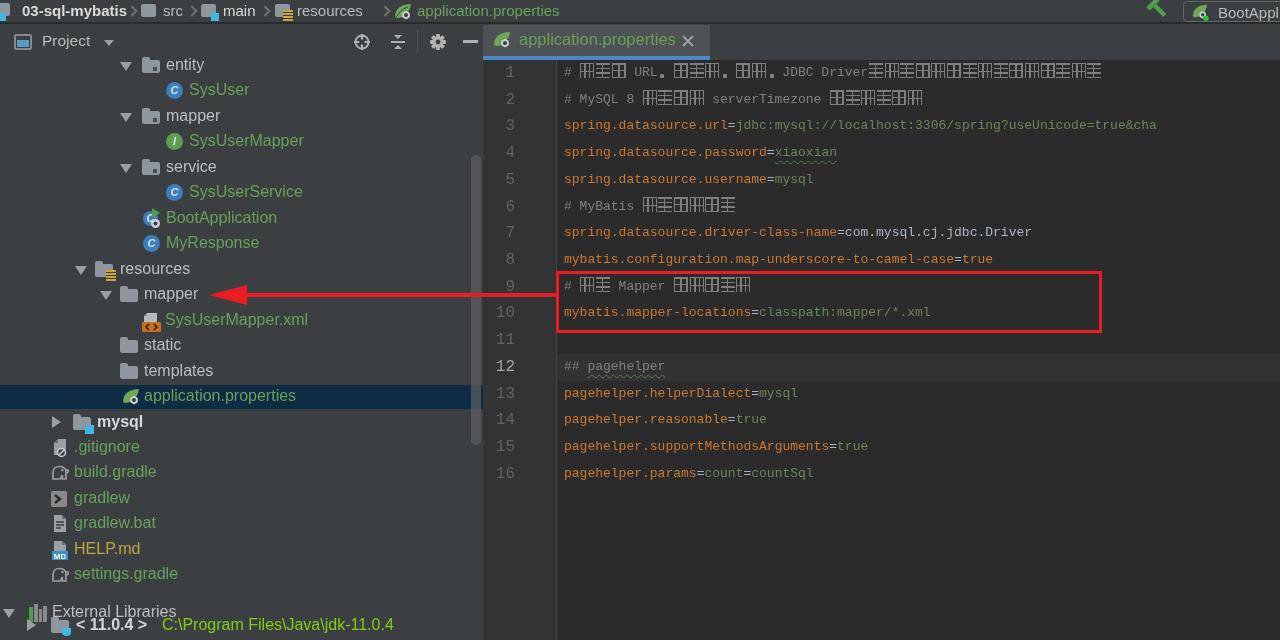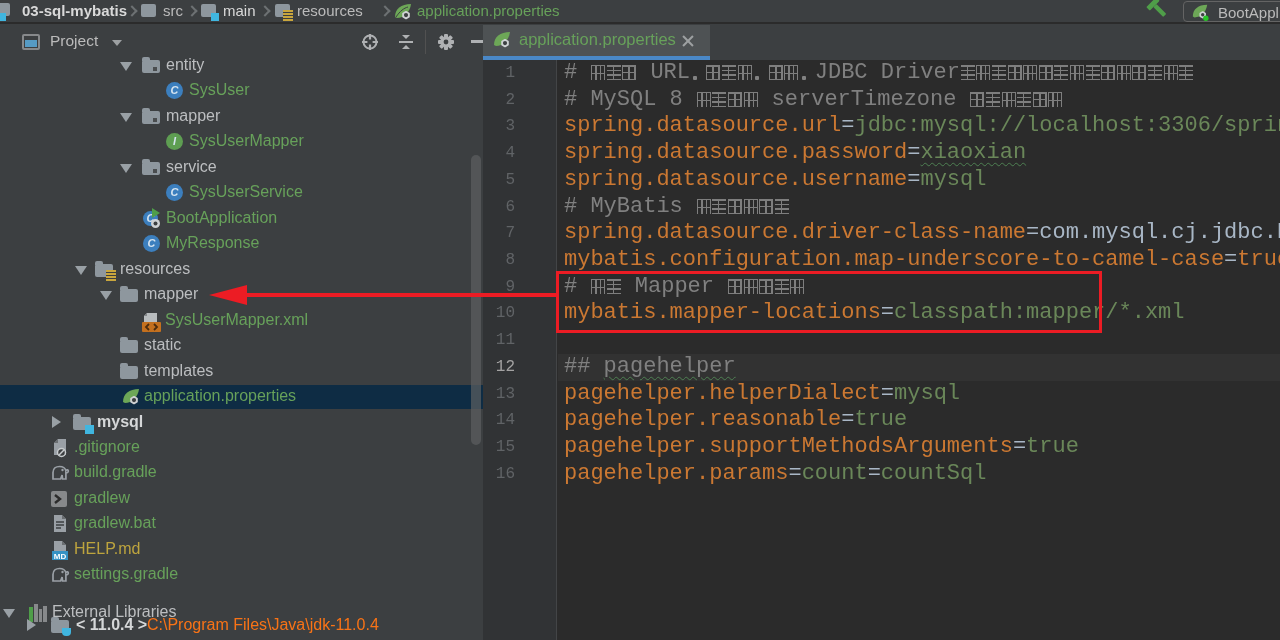--- a/index.html
+++ b/index.html
@@ -14,21 +14,21 @@
 .fold.sm:before{display:none}
 .fold .cy{position:absolute;right:-3px;bottom:-4px;width:8px;height:8px;background:#40b6e0}
 .fold .yl{position:absolute;right:-3px;bottom:-4px;width:10px;height:11px;background:repeating-linear-gradient(#c9a63d 0 2px,#3c3f41 2px 3px)}
 .fold .dot{position:absolute;right:3px;bottom:2px;width:4px;height:4px;background:#4a4d4f}
 .fold .cup{position:absolute;right:-2px;bottom:-3px;width:9px;height:8px;background:#40b6e0;border-radius:0 0 4px 4px}
 .fold:not(.sm) .cy{width:9px;height:9px;right:-3px;bottom:-4px}
 
 .leaf{position:absolute;width:20px;height:20px}
 
 #panel{position:absolute;left:0;top:24px;width:483px;height:616px;background:#3c3f41}
-#phead{position:absolute;left:12px;top:0;width:475px;height:36px}
+#phead{position:absolute;left:4px;top:0;width:475px;height:36px}
 #ptool{position:absolute;left:10px;top:10px;width:18px;height:16px;border:2px solid #87898b;border-radius:2px}
 #ptool i{position:absolute;left:1px;right:1px;bottom:1px;height:7px;background:#569bc4}
 #phead .t{position:absolute;left:38px;top:8px;font-size:15.5px;color:#bbbbbb}
 .caret{position:absolute;width:0;height:0;border-left:5px solid transparent;border-right:5px solid transparent;border-top:6px solid #9da0a2}
 
 .row{position:absolute;left:0;width:483px;height:26px;font-size:16px;color:#bcbec0;white-space:nowrap}
 .row .tx{position:absolute;top:3px}
 .tri-d{position:absolute;top:9px;width:0;height:0;border-left:6.5px solid transparent;border-right:6.5px solid transparent;border-top:9px solid #99a0a5}
 .tri-r{position:absolute;top:6px;width:0;height:0;border-top:6.5px solid transparent;border-bottom:6.5px solid transparent;border-left:9px solid #99a0a5}
 .circ{position:absolute;top:4px;width:17px;height:17px;border-radius:50%;background:#3c7fbe;color:#d6e5f1;font-size:11px;font-weight:bold;text-align:center;line-height:17px}
@@ -41,21 +41,21 @@
 #tab .tt{position:absolute;left:36px;top:5px;font-size:16.5px;color:#67a15a}
 #tabline{position:absolute;left:0;top:32px;width:227px;height:4px;background:#4a88c7}
 #tab .x{position:absolute;left:199px;top:10px;width:12px;height:12px}
 #tab .x:before,#tab .x:after{content:"";position:absolute;left:5px;top:-1px;width:2px;height:14px;background:#9da0a2}
 #tab .x:before{transform:rotate(45deg)}
 #tab .x:after{transform:rotate(-45deg)}
 #gutter{position:absolute;left:483px;top:60px;width:74px;height:580px;background:#313335;border-right:1px solid #434547}
 #nums{position:absolute;left:483px;top:60px;width:32px;text-align:right;font-family:"Liberation Mono",monospace;font-size:16px;color:#606366;line-height:26.73px}
 #nums div{height:26.73px}
 #caretline{position:absolute;left:558px;top:354px;width:722px;height:27px;background:#323232}
-#code{position:absolute;left:564px;top:60px;width:714px;font-family:"Liberation Mono",monospace;font-size:22px;line-height:26.73px;color:#a9b7c6}
+#code{position:absolute;left:564px;top:60px;width:714px;font-family:"Liberation Mono",monospace;font-size:13px;line-height:26.73px;color:#a9b7c6}
 #code div{height:26.73px;white-space:pre}
 .c{color:#808080}
 .k{color:#cb7832}
 .v{color:#6a8759}
 .e{color:#a9b7c6}
 .wv{text-decoration:underline wavy #4e8052 1px;text-underline-offset:4px}
 
 .z{display:inline-block;width:14px;height:15px;margin:0 0.8px;vertical-align:-2px;background:
  repeating-linear-gradient(0deg,#7e7e7e 0 1.4px,transparent 1.4px 6.7px),
  repeating-linear-gradient(90deg,#7e7e7e 0 1.4px,transparent 1.4px 6.2px);
@@ -305,21 +305,21 @@
           <rect x="15" y="2" width="4" height="16" fill="#87898b"></rect>
         </svg>
         <span class="tx" style="left:52px;">External Libraries</span>
       </div>
       <div class="row" style="top:589px">
         <i class="tri-r" style="left:27px"></i>
         <i class="fold" style="left:51px;top:7px">
           <i class="cup"></i>
         </i>
         <span class="tx" style="left:76px;font-weight:bold;color:#d5d7d8">&lt; 11.0.4 &gt;</span>
-        <span class="tx" style="left:147px;color:#f97316">C:\Program Files\Java\jdk-11.0.4</span>
+        <span class="tx" style="left:162px;color:#84cc16">C:\Program Files\Java\jdk-11.0.4</span>
       </div>
     </div>
   <div id="pscroll"></div>
 </div>
 
 <div id="tabbar">
   <div id="tab">
     <svg class="leaf" style="left:9px;top:5px" viewBox="0 0 20 20">
         <path d="M2 15 C2 7 8 2 18 2 C17 10 11 16 4 16 Z" fill="#6da757"></path>
         <path d="M10.2 11.5 L13 9.9 L15.8 11.5 L15.8 14.7 L13 16.3 L10.2 14.7 Z" fill="#cfd2d4" stroke="#cfd2d4" stroke-width="2" stroke-linejoin="round"></path>

